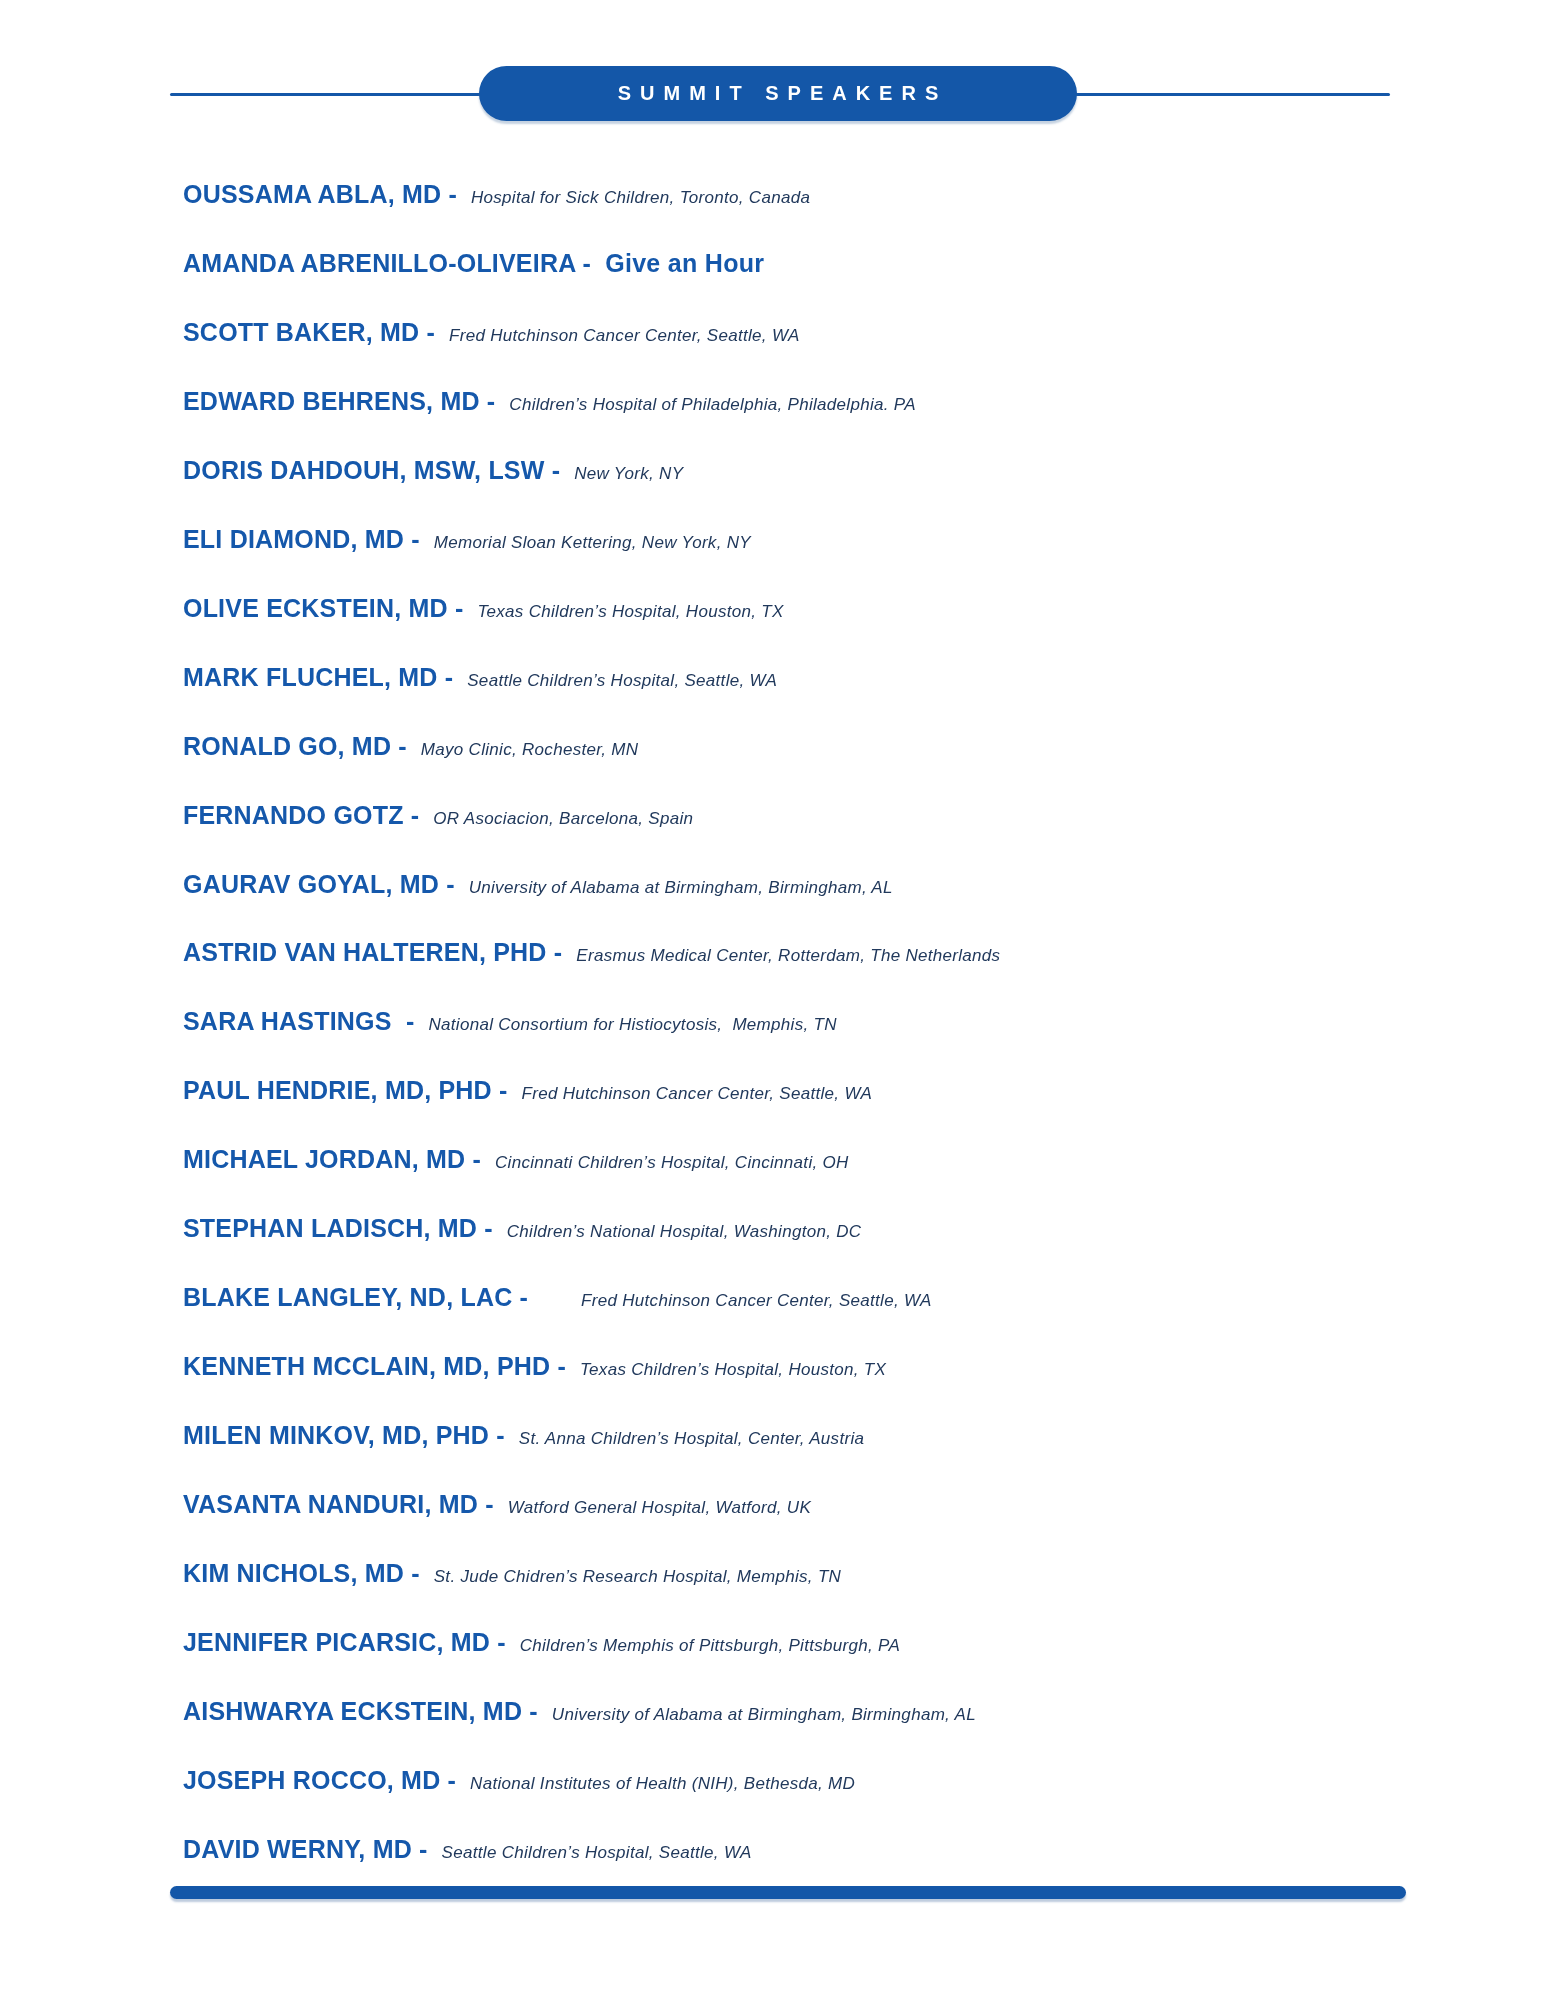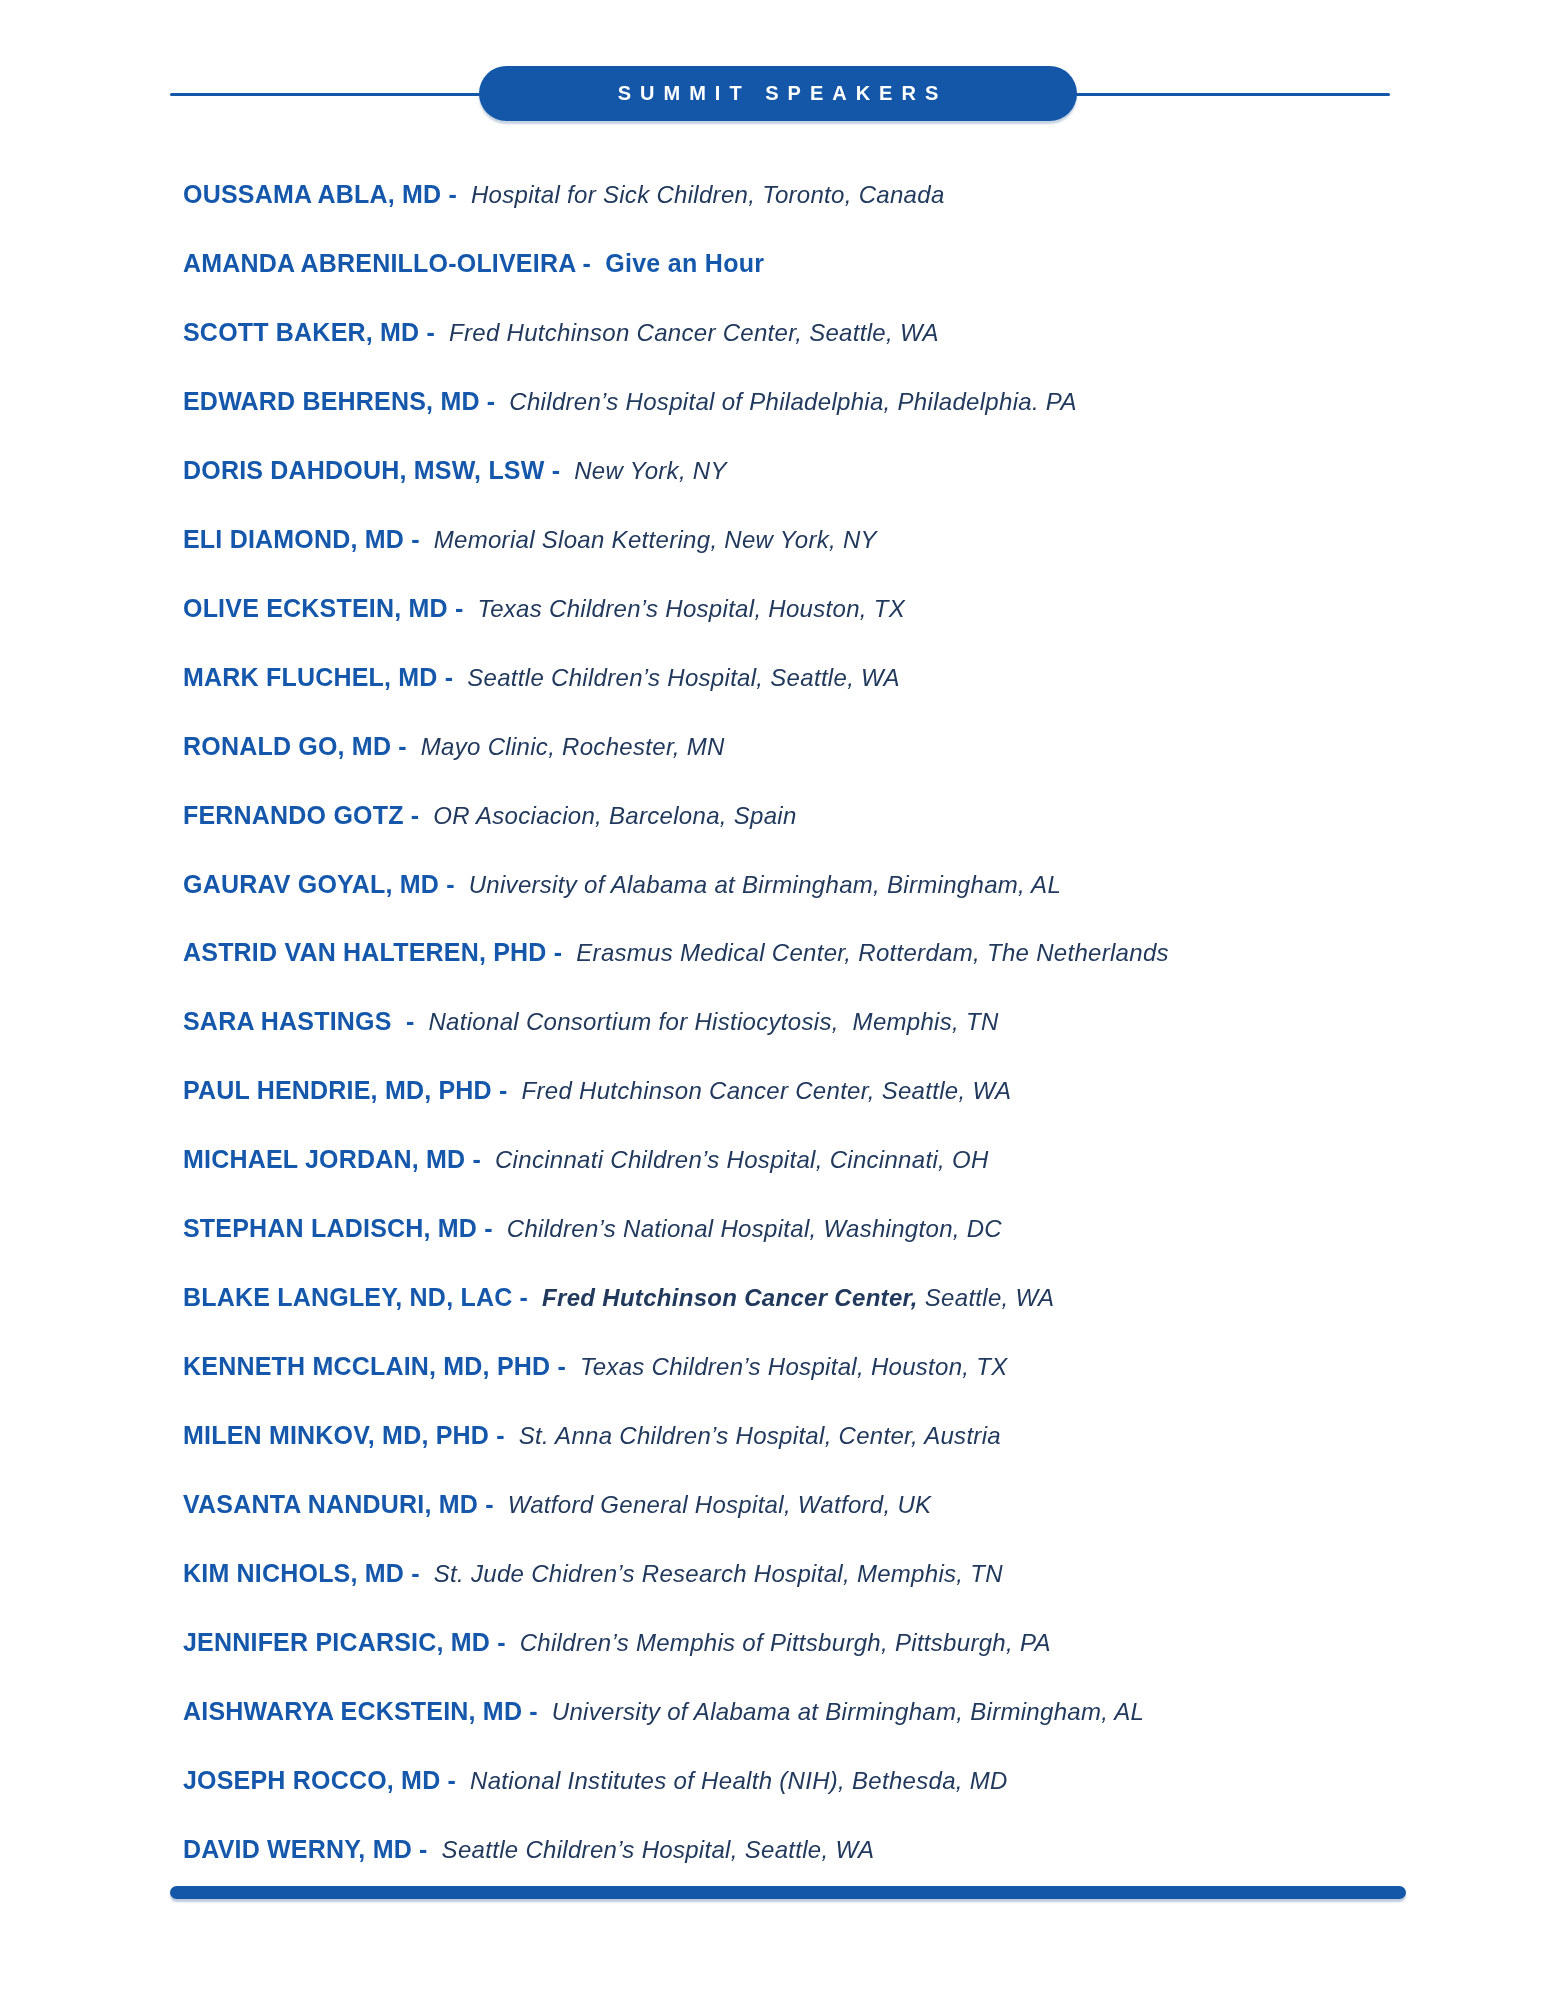--- a/index.html
+++ b/index.html
@@ -56,24 +56,24 @@
   .nm {
     color: var(--name-blue);
     font-weight: bold;
     font-size: 25px;
     letter-spacing: 0.2px;
     margin-right: 14px;
   }
   .aff {
     color: var(--aff-navy);
     font-style: italic;
-    font-size: 24px;
+    font-size: 17px;
     letter-spacing: 0.3px;
   }
-  .aff-strong { font-weight: bold; }
+  .aff-strong { font-weight: normal; margin-left: 39px; }
   .aff-blue {
     color: var(--name-blue);
     font-style: normal;
     font-weight: bold;
     font-size: 25px;
     margin-top: 24px;
   }
   
   .bottom-bar {
     position: absolute;

